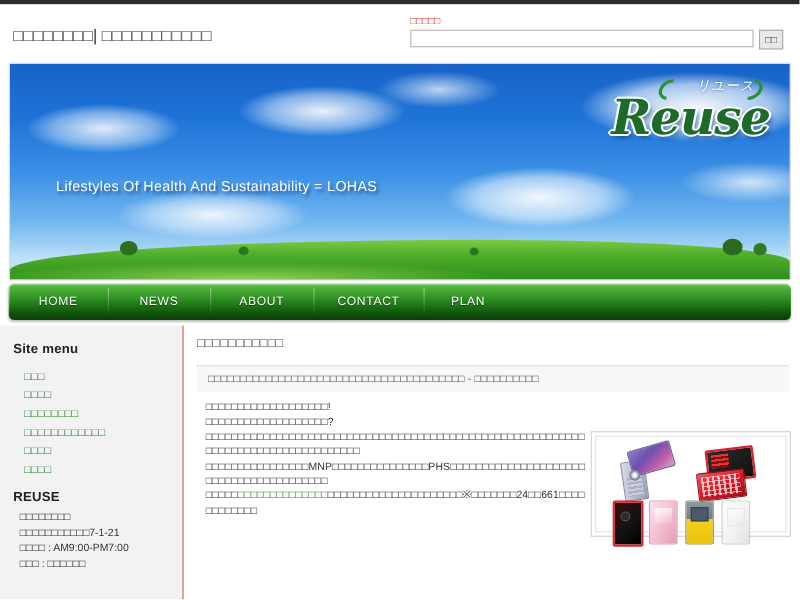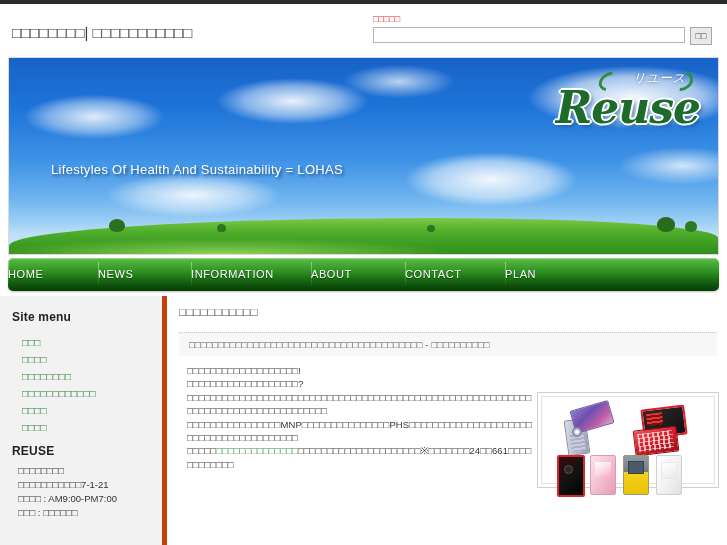--- a/index.html
+++ b/index.html
@@ -106,40 +106,40 @@
   
   .nav{
     position:absolute;left:8px;top:258px;width:711px;height:33px;
     box-sizing:border-box;border-radius:5px;overflow:hidden;
     background:linear-gradient(180deg,#5fbf4a 0%,#49ac36 16%,#2e8f22 42%,#186b12 66%,#0c4a0a 88%,#093d08 100%);
     box-shadow:inset 0 1px 0 rgba(255,255,255,.35), 0 1px 2px rgba(0,0,0,.25);
     display:flex;align-items:center;
   }
   .nav-item{
     position:relative;color:#ffffff;font-size:11px;letter-spacing:.6px;
-    padding:0 0;height:33px;line-height:33px;
+    padding:0 0;height:33px;line-height:33px;text-align:center;
     cursor:pointer;white-space:nowrap;text-shadow:0 1px 1px rgba(0,0,0,.5);
   }
   .nav-item .sep{
     position:absolute;left:0;top:4px;width:1px;height:25px;
     background:linear-gradient(180deg,rgba(255,255,255,.45),rgba(255,255,255,0));
   }
   .nav-item.i0{width:90px;}
   .nav-item.i1{width:93px;}
   .nav-item.i2{width:120px;}
   .nav-item.i3{width:94px;}
   .nav-item.i4{width:81px;}
   .nav-item.i5{width:100px;}
 
   
   .main{position:absolute;left:0;top:296px;width:727px;height:249px;}
 
   .sidebar{
     position:absolute;left:0;top:0;width:167px;height:249px;
-    background:#f2f2f2;border-right:5px solid #c2410c;box-sizing:border-box;
+    background:#f2f2f2;border-right:1px solid #c2410c;box-sizing:border-box;
   }
   .side-h{
     font-size:12px;font-weight:bold;color:#222;margin:14px 0 10px 12px;
     letter-spacing:.2px;
   }
   .side-h.reuse{margin-top:8px;margin-bottom:6px;}
   .side-list{list-style:none;margin:0;padding:0;}
   .side-list li{
     font-size:10px;color:#2f7d35;padding:3px 0 3px 22px;cursor:pointer;
     letter-spacing:.1px;
@@ -275,24 +275,20 @@
 
   <div class="nav">
     <div class="nav-item i0">
       <span class="sep"></span>
       <span>HOME</span>
     </div>
     <div class="nav-item i1">
       <span class="sep"></span>
       <span>NEWS</span>
     </div>
-    <div class="nav-item i2">
-      <span class="sep"></span>
-      <span>INFORMATION</span>
-    </div>
     <div class="nav-item i3">
       <span class="sep"></span>
       <span>ABOUT</span>
     </div>
     <div class="nav-item i5">
       <span class="sep"></span>
       <span>CONTACT</span>
     </div>
     <div class="nav-item i4">
       <span class="sep"></span>

